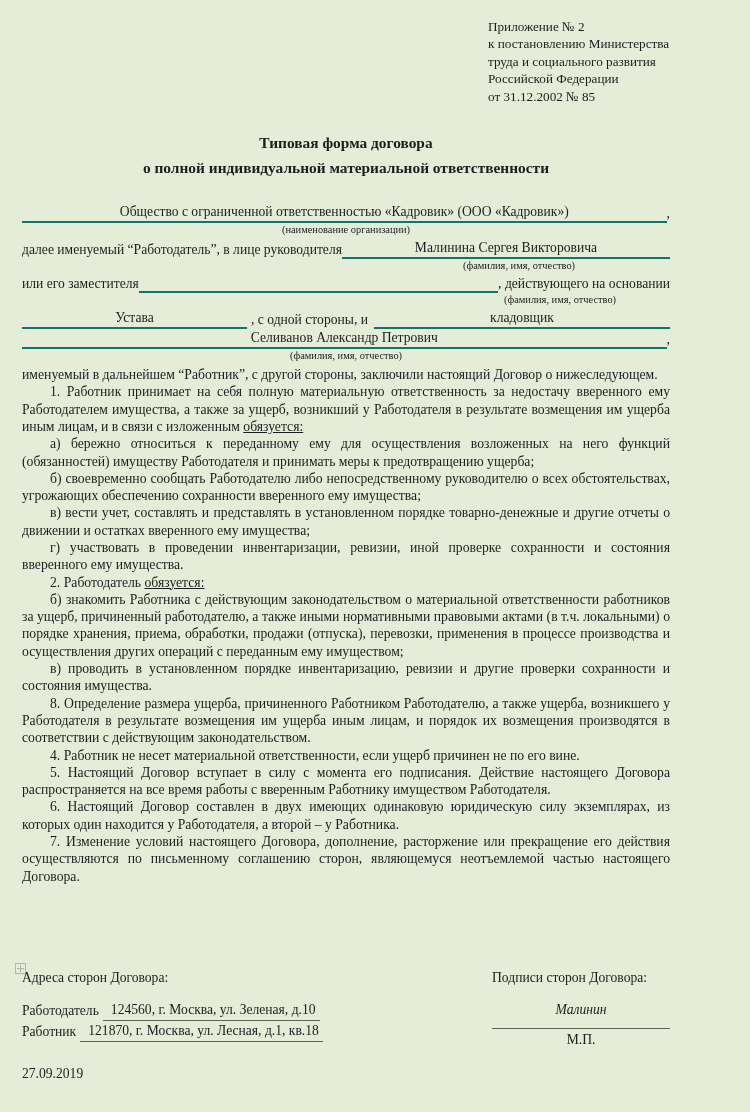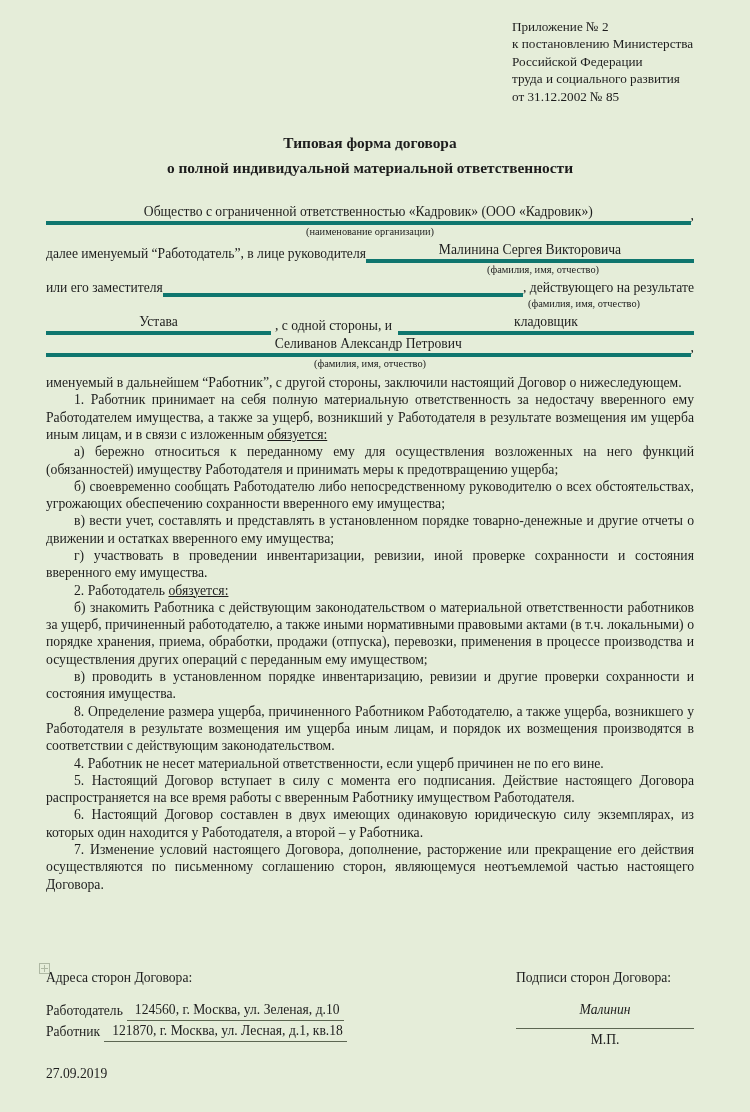--- a/index.html
+++ b/index.html
@@ -14,21 +14,20 @@
     color: #1d1d1d;
     overflow: hidden;
     position: relative;
   }
   .page {
     width: 692px;
     height: 1112px;
     box-sizing: border-box;
     padding: 18px 22px 0 22px;
     position: relative;
-    margin-left: 24px;
   }
 
   
   .doc-header {
     margin-left: 466px;
     font-size: 13.2px;
     line-height: 17.4px;
     text-align: left;
   }
   .doc-header div { white-space: nowrap; }
@@ -49,21 +48,21 @@
   .frow {
     display: flex;
     align-items: flex-end;
     font-size: 13.6px;
     line-height: 17px;
     white-space: nowrap;
   }
   .ftext { flex: 0 0 auto; padding-bottom: 1px; }
   .fill {
     flex: 1 1 auto;
-    border-bottom: 4px solid #0f766e;
+    border-bottom: 2px solid #0f766e;
     text-align: center;
     font-size: 13.6px;
     padding-bottom: 1px;
     min-width: 10px;
     overflow: hidden;
   }
   .fill.fixed-u { flex: 0 0 225px; }
   .tail { flex: 0 0 auto; padding-bottom: 1px; }
 
   .caption-row {
@@ -163,22 +162,22 @@
   .anchor-marker svg { display: block; }
 </style>
 </head>
 <body>
 
 <div class="page">
 
   <div class="doc-header">
     <div>Приложение № 2</div>
     <div>к постановлению Министерства</div>
+    <div>труда и социального развития</div>
     <div>Российской Федерации</div>
-    <div>труда и социального развития</div>
     <div>от 31.12.2002 № 85</div>
   </div>
 
   <div class="title-block">
     <div class="title-line1">Типовая форма договора</div>
     <div class="title-line2">о полной индивидуальной материальной ответственности</div>
   </div>
 
   <div class="form-area">
 
@@ -195,21 +194,21 @@
       <div class="fill">Малинина Сергея Викторовича</div>
     </div>
     <div class="caption-row">
       <div class="cap" style="flex:0 0 346px;"></div>
       <div class="cap" style="flex:1 1 auto;">(фамилия, имя, отчество)</div>
     </div>
 
     <div class="frow">
       <div class="ftext">или его заместителя</div>
       <div class="fill"></div>
-      <div class="tail">, действующего на результате</div>
+      <div class="tail">, действующего на основании</div>
     </div>
     <div class="caption-row">
       <div class="cap" style="flex:0 0 160px;"></div>
       <div class="cap" style="flex:0 0 220px;">(фамилия, имя, отчество)</div>
     </div>
 
     <div class="frow">
       <div class="fill fixed-u">Устава</div>
       <div class="ftext" style="padding:0 6px 1px 4px;">, с одной стороны, и</div>
       <div class="fill">кладовщик</div>

